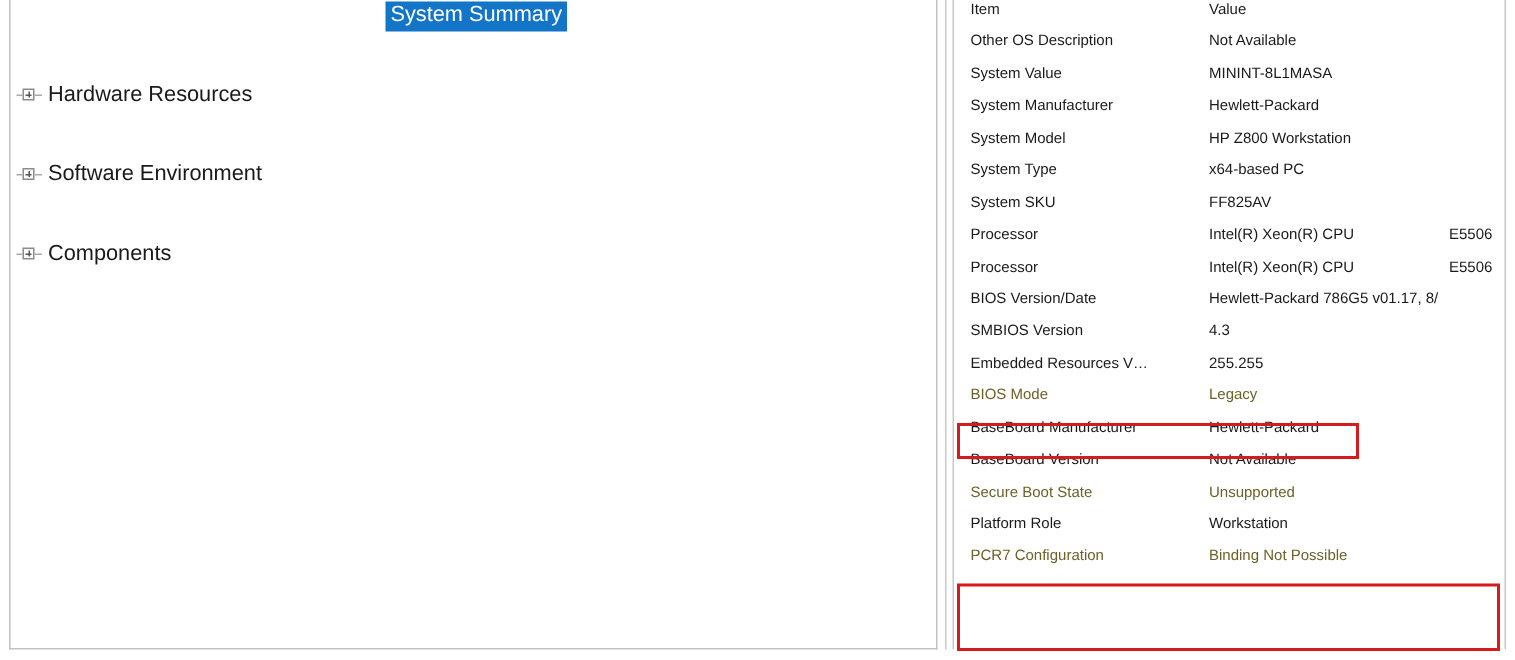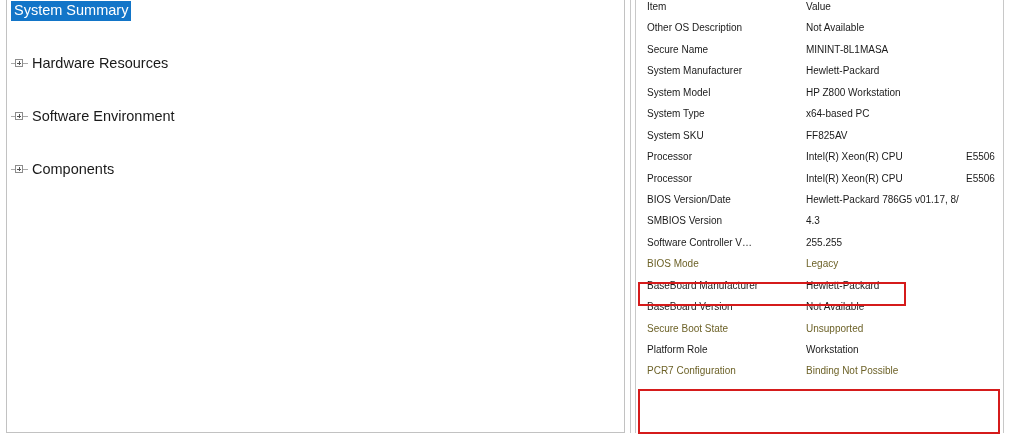--- a/index.html
+++ b/index.html
@@ -49,20 +49,21 @@
     height: 21px;
     display: flex;
     align-items: center;
     font-size: 14.5px;
     color: #1a1a1a;
     white-space: nowrap;
   }
 
   .tree-node.root-node {
     padding-left: 4px;
+    justify-content: center;
   }
 
   .tree-node.child-node {
     padding-left: 4px;
     margin-top: 32px;
   }
 
   .node-label {
     display: inline-block;
     line-height: 17px;
@@ -281,21 +282,21 @@
     <div id="details-list">
         <div class="detail-row">
           <span class="cell-item">Item</span>
           <span class="cell-value"><span>Value</span></span>
         </div>
         <div class="detail-row">
           <span class="cell-item">Other OS Description</span>
           <span class="cell-value"><span>Not Available</span></span>
         </div>
         <div class="detail-row">
-          <span class="cell-item">Secure Name</span>
+          <span class="cell-item">System Value</span>
           <span class="cell-value"><span>MININT-8L1MASA</span></span>
         </div>
         <div class="detail-row">
           <span class="cell-item">System Manufacturer</span>
           <span class="cell-value"><span>Hewlett-Packard</span></span>
         </div>
         <div class="detail-row">
           <span class="cell-item">System Model</span>
           <span class="cell-value"><span>HP Z800 Workstation</span></span>
         </div>
@@ -317,21 +318,21 @@
         </div>
         <div class="detail-row">
           <span class="cell-item">BIOS Version/Date</span>
           <span class="cell-value"><span>Hewlett-Packard 786G5 v01.17, 8/</span></span>
         </div>
         <div class="detail-row">
           <span class="cell-item">SMBIOS Version</span>
           <span class="cell-value"><span>4.3</span></span>
         </div>
         <div class="detail-row">
-          <span class="cell-item">Software Controller V…</span>
+          <span class="cell-item">Embedded Resources V…</span>
           <span class="cell-value"><span>255.255</span></span>
         </div>
         <div class="detail-row gold">
           <span class="cell-item">BIOS Mode</span>
           <span class="cell-value"><span>Legacy</span></span>
         </div>
         <div class="detail-row">
           <span class="cell-item">BaseBoard Manufacturer</span>
           <span class="cell-value"><span>Hewlett-Packard</span></span>
         </div>

